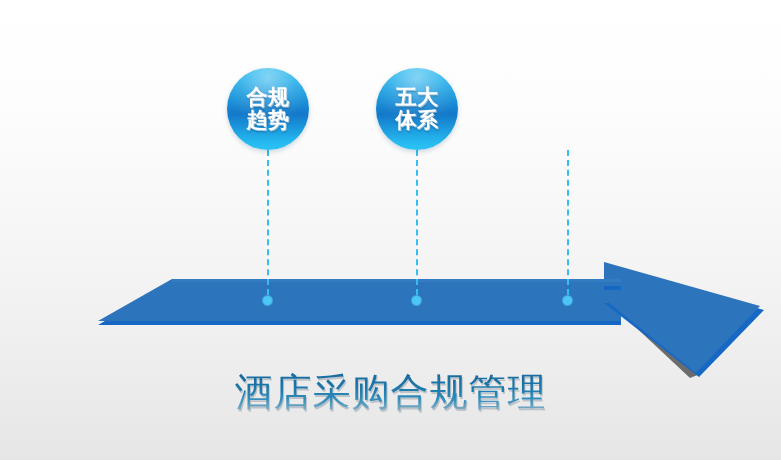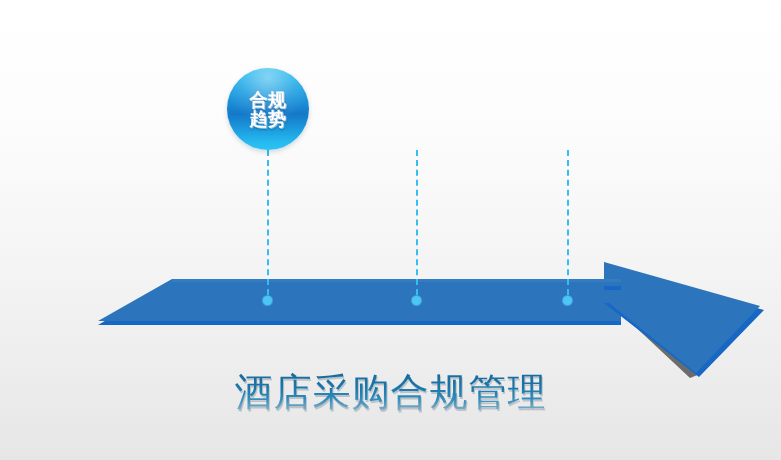--- a/index.html
+++ b/index.html
@@ -66,21 +66,21 @@
     box-shadow: 0 2px 5px rgba(20,70,110,0.20);
     display: flex;
     flex-direction: column;
     align-items: center;
     justify-content: center;
     z-index: 3;
   }
   .node-label {
     color: #ffffff;
     font-family: "DejaVu Sans", "Liberation Sans", sans-serif;
-    font-size: 18px;
+    font-size: 21px;
     font-weight: bold;
     line-height: 1.08;
     letter-spacing: 0.5px;
     text-align: center;
     text-shadow:
       1px 1px 0 rgba(255,255,255,0.55),
       1px 2px 2px rgba(10,60,100,0.45);
     white-space: nowrap;
   }
   .node-label .line2 { display: block; }
@@ -148,18 +148,24 @@
   <div class="connector" style="left:567px; top:150px; height:145px;"></div>
   <div class="connector-dot" style="left:563px; top:296px;"></div>
 
   <div class="node-circle" style="left:227px; top:68px;">
     <div class="node-label">
       <span>合规</span>
       <span class="line2">趋势</span>
     </div>
   </div>
 
+  <div class="node-circle" style="left:376px; top:68px;">
+    <div class="node-label">
+      <span>五大</span>
+      <span class="line2">体系</span>
+    </div>
+  </div>
 
 
   <div id="slide-title-shadow">酒店采购合规管理</div>
   <div id="slide-title">酒店采购合规管理</div>
 
 </div>
 
 </body></html>

